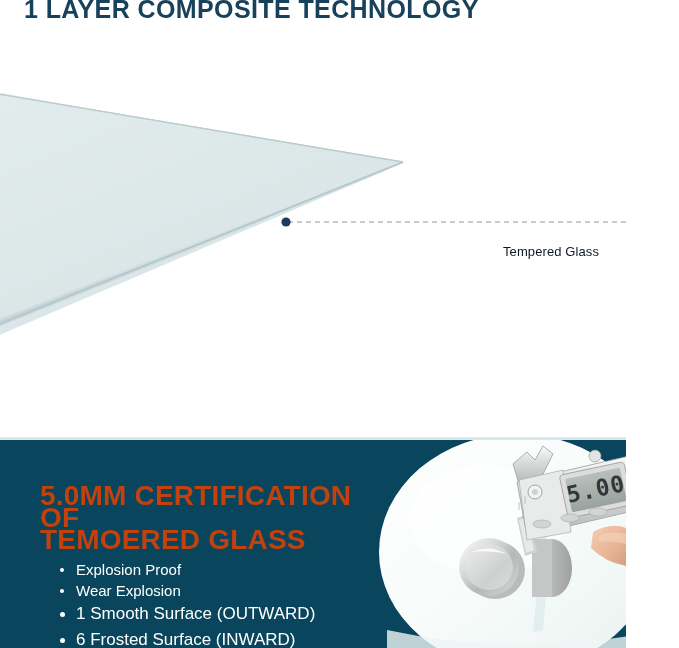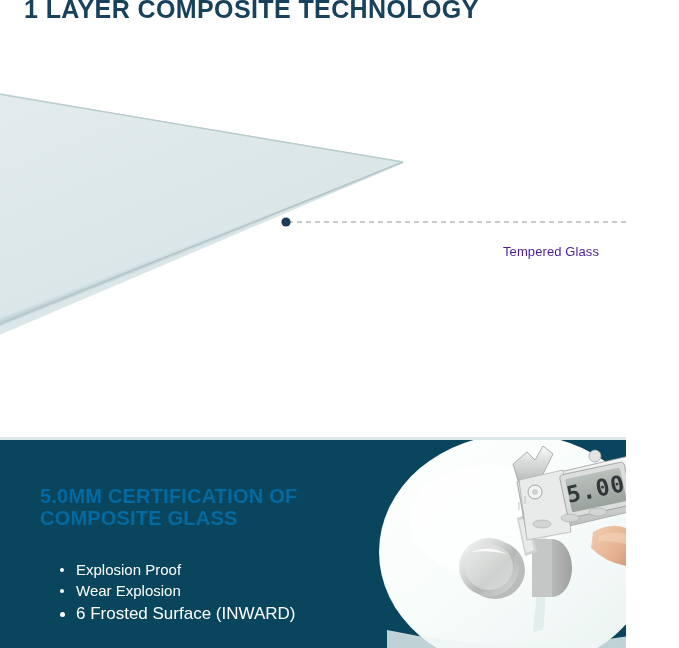--- a/index.html
+++ b/index.html
@@ -40,21 +40,21 @@
     width: 679px;
     height: 398px;
   }
   .glass-svg { display: block; }
 
   .callout-label {
     position: absolute;
     left: 503px;
     top: 204px;
     font-size: 13px;
-    color: #4c1d95;
+    color: #0f172a;
     white-space: nowrap;
     letter-spacing: 0.1px;
   }
 
   
   .teal-panel {
     position: absolute;
     left: 0;
     top: 440px;
     width: 679px;
@@ -69,24 +69,24 @@
     width: 679px;
     height: 3px;
     background: #d9e7ea;
   }
 
   .spec-heading {
     position: absolute;
     left: 40px;
     top: 485px;
     width: 330px;
-    color: #0369a1;
+    color: #c2410c;
     font-family: "Liberation Sans", sans-serif;
     font-weight: bold;
-    font-size: 20px;
+    font-size: 28px;
     line-height: 22px;
     letter-spacing: 0.2px;
   }
   .spec-heading .line { display: block; }
 
   .spec-list {
     position: absolute;
     left: 40px;
     top: 545px;
     width: 340px;
@@ -175,26 +175,27 @@
 
     <div class="callout-label">Tempered Glass</div>
   </div>
 
   <div class="teal-top-hairline"></div>
 
   <div class="teal-panel"></div>
 
   <div class="spec-heading">
     <span class="line">5.0MM CERTIFICATION OF</span>
-    <span class="line">COMPOSITE GLASS</span>
+    <span class="line">TEMOERED GLASS</span>
   </div>
 
   <ul class="spec-list">
     <li class="sm">Explosion Proof</li>
     <li class="sm">Wear Explosion</li>
+    <li class="lg">1 Smooth Surface (OUTWARD)</li>
     <li class="lg">6 Frosted Surface (INWARD)</li>
   </ul>
 
   <div class="photo">
     <svg width="259" height="208" viewBox="0 0 259 208">
       <defs>
         <linearGradient id="glassPanelG" x1="0" y1="0" x2="1" y2="1">
           <stop offset="0%" stop-color="#ffffff"></stop>
           <stop offset="55%" stop-color="#f6fbfa"></stop>
           <stop offset="100%" stop-color="#e8f2f0"></stop>

